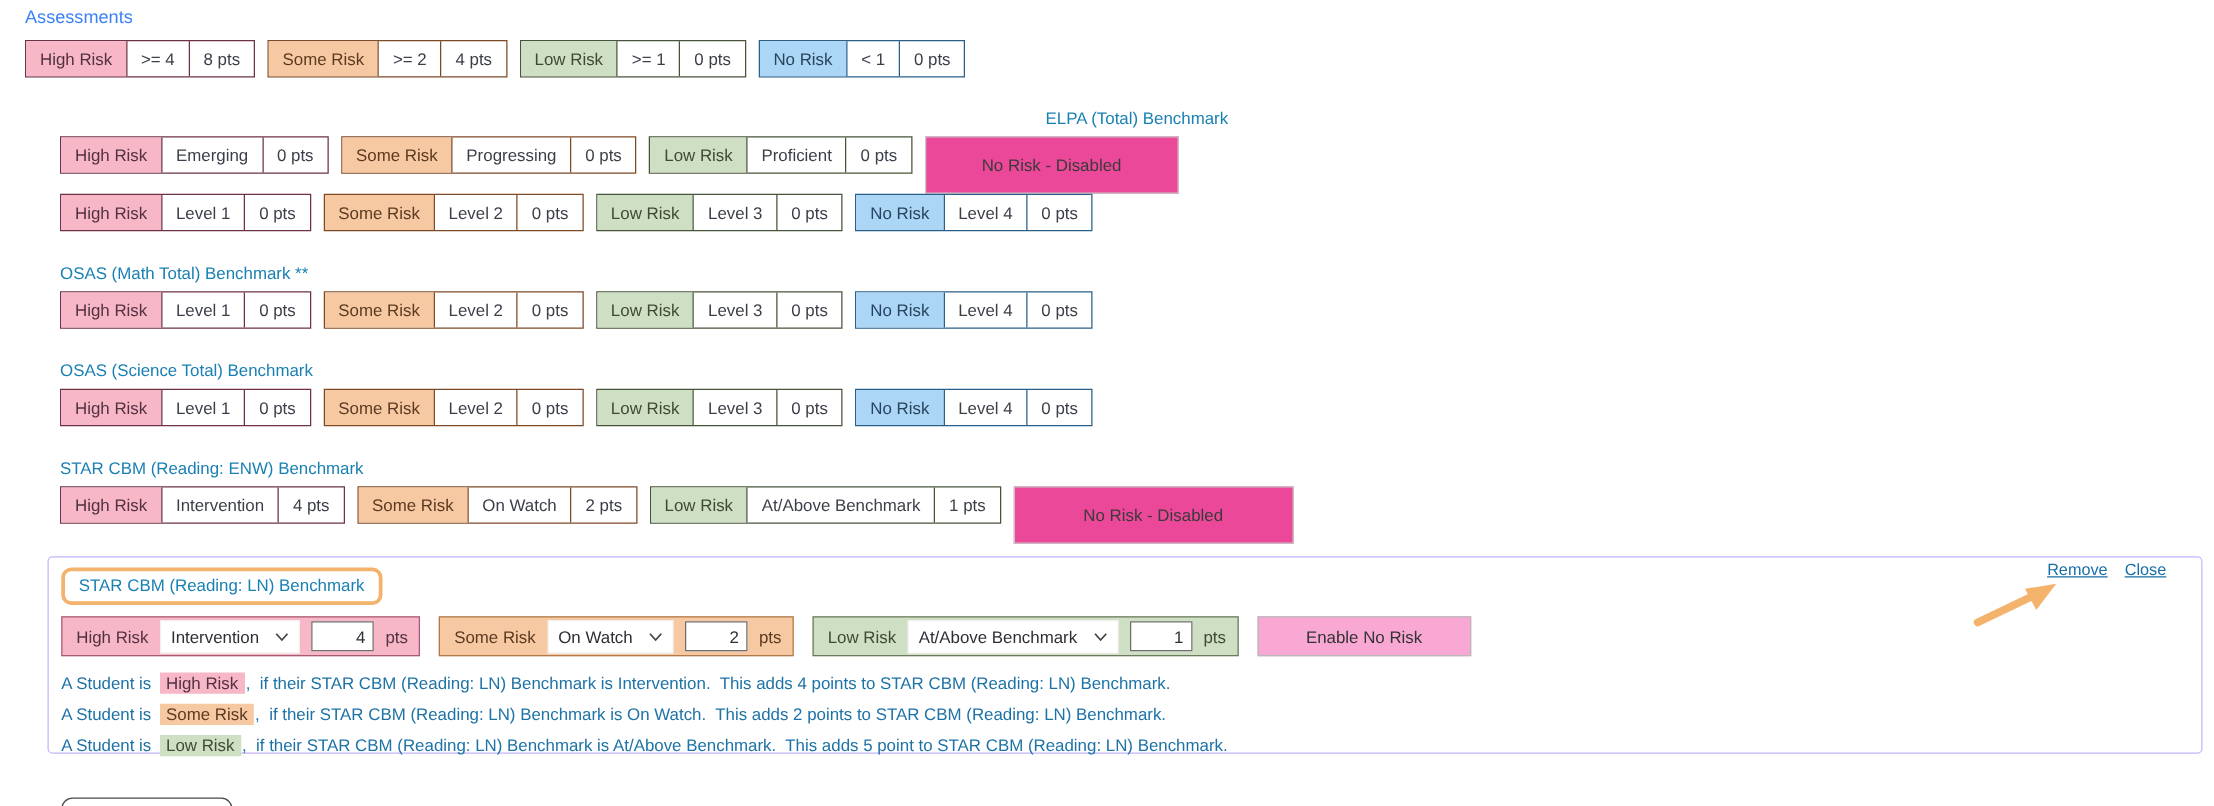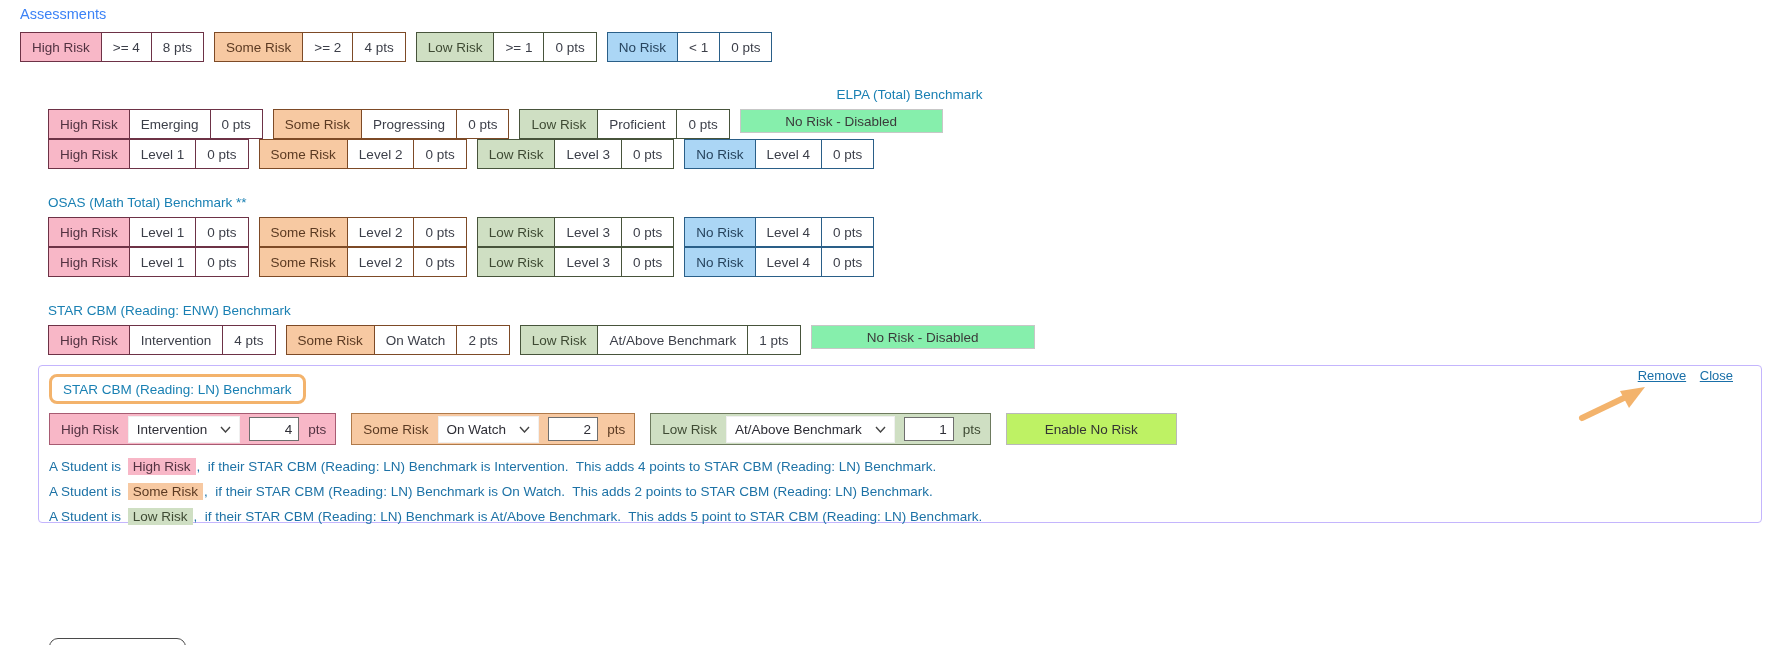--- a/index.html
+++ b/index.html
@@ -25,22 +25,22 @@
   .t-some{border-color:#7d4a26;}
   .t-some .cell + .cell{border-left-color:#7d4a26;}
   .t-some .label{background:#f7c9a2;color:#5b3a22;}
   .t-low{border-color:#47543b;}
   .t-low .cell + .cell{border-left-color:#47543b;}
   .t-low .label{background:#cfdfc3;color:#3e4a33;}
   .t-no{border-color:#2a5f88;}
   .t-no .cell + .cell{border-left-color:#2a5f88;}
   .t-no .label{background:#abd6f5;color:#27445e;}
 
-  .disabled-pill{display:inline-flex;height:24px;box-sizing:border-box;align-items:center;justify-content:center;
-    background:#86efac;border:1px solid #c7c7c7;font-size:13.5px;color:#3a3a3a;}
+  .disabled-pill{display:inline-flex;height:46px;box-sizing:border-box;align-items:center;justify-content:center;
+    background:#ec4899;border:1px solid #c7c7c7;font-size:13.5px;color:#3a3a3a;}
   .dw-elpa{min-width:203px;}
   .dw-enw{min-width:224px;}
 
   .sections{margin-left:28px;}
   .sec-title{font-size:13.5px;color:#1a80b3;margin:26px 0 7px 0;cursor:pointer;}
   .sec-title.first{margin-top:25px;text-align:center;}
 
   
   .panel{
     position:relative;box-sizing:border-box;
@@ -61,21 +61,21 @@
   .editor-row{display:flex;align-items:center;gap:15px;margin-top:9px;margin-left:0;}
   .egroup{display:inline-flex;align-items:center;height:32px;box-sizing:border-box;
     padding:0 9px 0 11px;gap:9px;border:1px solid;font-size:13.5px;}
   .eg-high{background:#f8b7c7;border-color:#a75b72;color:#523241;}
   .eg-some{background:#f7c9a2;border-color:#b07a4a;color:#5b3a22;}
   .eg-low{background:#cfdfc3;border-color:#6d7a5e;color:#3e4a33;}
   .selectbox{display:inline-flex;align-items:center;gap:13px;height:25px;background:#fff;
     padding:0 8px;font-size:13.5px;color:#2e2e36;cursor:pointer;border:1px solid rgba(0,0,0,0.06);}
   .num{width:50px;height:24px;box-sizing:border-box;border:1px solid #6e6e6e;background:#fff;
     text-align:right;font-size:13.5px;color:#2e2e36;padding:0 6px;font-family:inherit;}
-  .enable-btn{height:32px;padding:0 38px;background:#bef264;border:1px solid #b9b9b9;
+  .enable-btn{height:32px;padding:0 38px;background:#f9a8d4;border:1px solid #b9b9b9;
     font-size:13.5px;color:#333;font-family:inherit;cursor:pointer;}
 
   .sentences{margin-top:9px;}
   .sentence{font-size:13.5px;color:#1d72a6;line-height:25px;white-space:pre-wrap;}
   .hl{padding:1px 5px;margin:0 1px 0 3px;}
   .hl-high{background:#f8b7c7;color:#523241;}
   .hl-some{background:#f7c9a2;color:#5b3a22;}
   .hl-low{background:#cfdfc3;color:#3e4a33;}
 
   .cut-box{position:absolute;left:49px;top:638px;width:137px;height:22px;
@@ -174,20 +174,21 @@
         <span class="cell val">Level 3</span>
         <span class="cell pts">0 pts</span>
       </div>
       <div class="pill t-no">
         <span class="cell label">No Risk</span>
         <span class="cell val">Level 4</span>
         <span class="cell pts">0 pts</span>
       </div>
     </div>
 
+    <div class="sec-title">OSAS (Science Total) Benchmark</div>
     <div class="pill-row">
       <div class="pill t-high">
         <span class="cell label">High Risk</span>
         <span class="cell val">Level 1</span>
         <span class="cell pts">0 pts</span>
       </div>
       <div class="pill t-some">
         <span class="cell label">Some Risk</span>
         <span class="cell val">Level 2</span>
         <span class="cell pts">0 pts</span>

